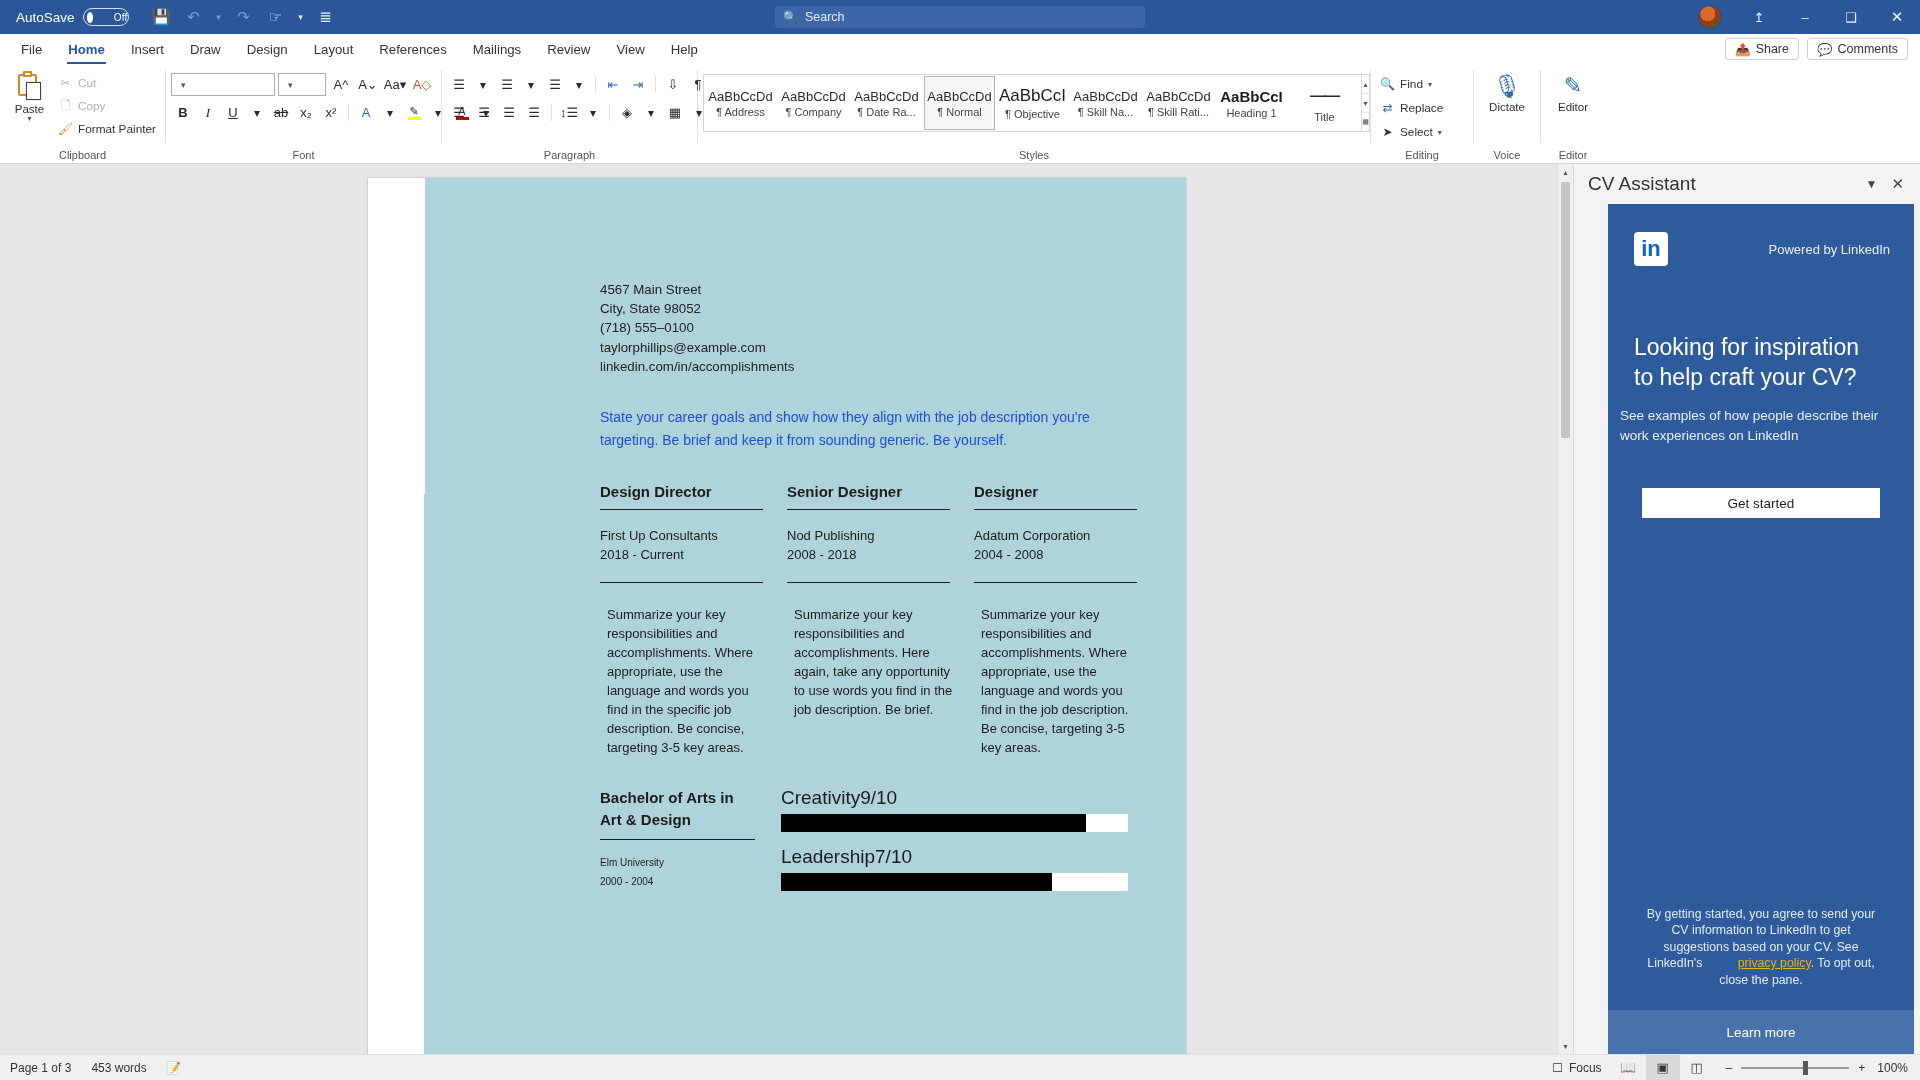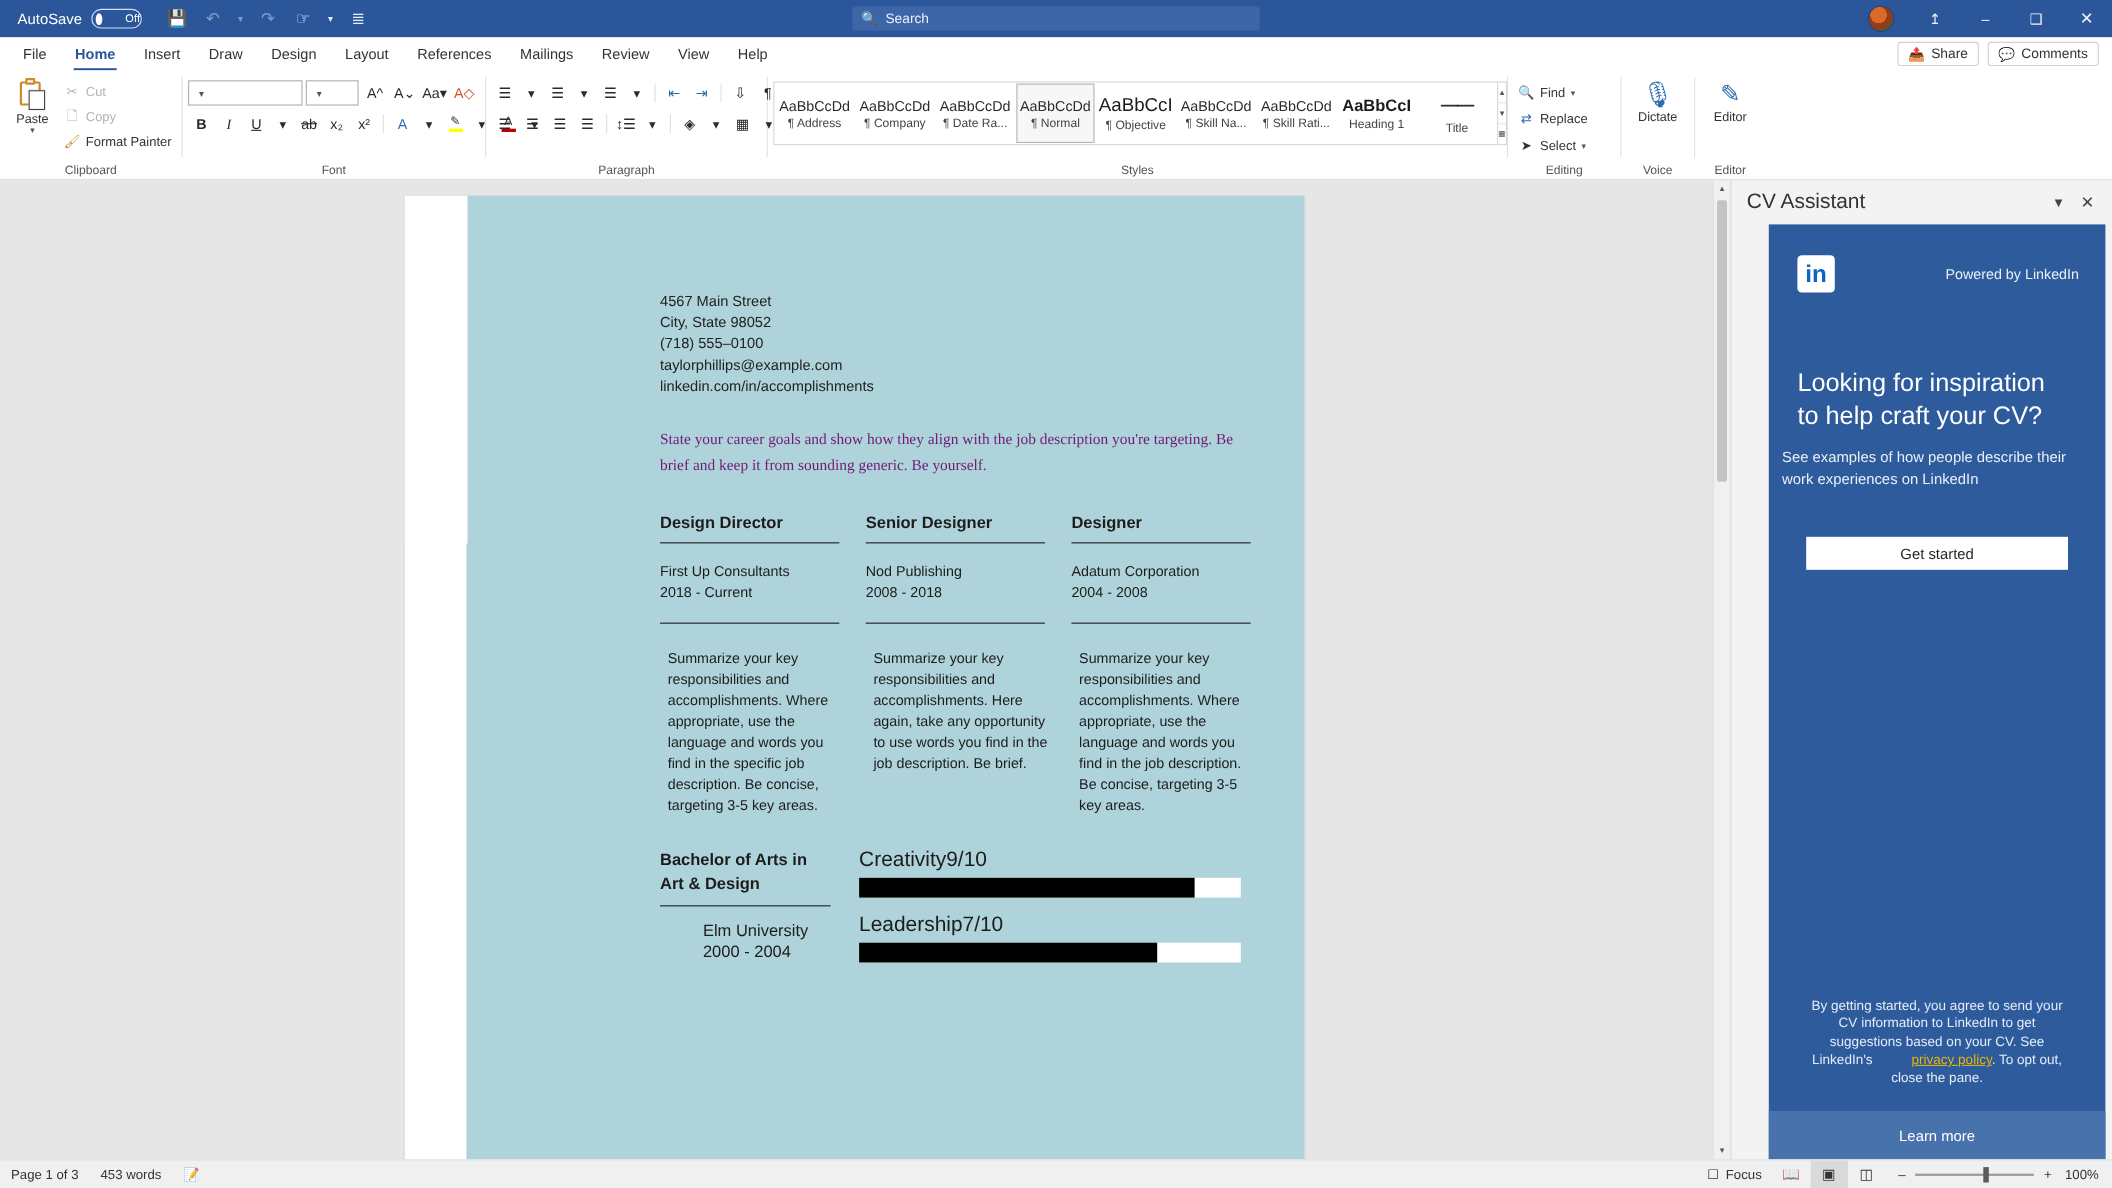--- a/index.html
+++ b/index.html
@@ -145,41 +145,41 @@
     background: #e6e6e6; display: flex;
   }
   .doc-area { flex: 1; position: relative; overflow: hidden; }
   .page {
     position: absolute; left: 368px; top: 14px; width: 818px; height: 1000px;
     background: #fff; box-shadow: 0 0 2px rgba(0,0,0,.25);
   }
   .page-bg { position: absolute; left: 56px; top: 0; right: 0; bottom: 0; background: #aed3da; }
   .white-notch { position: absolute; left: 0; top: 0; width: 57px; height: 316px; background: #fff; }
 
-  .cv { position: absolute; left: 232px; top: 0; right: 58px; font-family: "Liberation Sans", sans-serif; color: #1c1c1c; }
+  .cv { position: absolute; left: 232px; top: 16px; right: 58px; font-family: "Liberation Sans", sans-serif; color: #1c1c1c; }
   .contact { margin-top: 86px; font-size: 13.3px; line-height: 19.2px; color: #222; }
   .cv-name {
     font-size: 58px; font-weight: bold; line-height: 0.97; letter-spacing: -1.2px;
     margin-top: 32px; color: #1f1f1f;
   }
-  .cv-sum { margin-top: 30px; font-size: 14px; line-height: 22.5px; color: #701a75; width: 525px; font-family: Liberation Serif, serif; }
+  .cv-sum { margin-top: 30px; font-size: 14px; line-height: 22.5px; color: #1d4ed8; width: 525px; }
 
   .jobs { display: flex; margin-top: 32px; gap: 24px; }
   .job { width: 163px; }
   .job-title { font-size: 15px; font-weight: bold; padding-bottom: 9px; }
   .job-rule { border-top: 1.6px solid #1c1c1c; }
   .job-meta { font-size: 13px; line-height: 19px; padding: 16px 0 18px 0; }
   .job-rule2 { border-top: 1.6px solid #1c1c1c; }
   .job-desc { font-size: 13px; line-height: 19px; padding-top: 22px; padding-left: 7px; width: 168px;}
 
   .lower { display: flex; margin-top: 30px; gap: 24px; }
   .edu { width: 163px; padding-left: 0; }
   .edu-title { font-size: 15px; font-weight: bold; line-height: 22px; }
   .edu-rule { border-top: 1.5px solid #1c1c1c; margin-top: 8px; }
-  .edu-meta { font-size: 15px; line-height: 19px; padding-top: 13px; margin-left: 39px; }
+  .edu-meta { font-size: 10px; line-height: 19px; padding-top: 13px; }
   .skills { flex: 1; padding-left: 2px; }
   .skill-row { display: flex; justify-content: flex-start; font-size: 19px; margin-bottom: 5px; }
   .bar-outer { height: 18px; background: #fff; width: 347px; margin-bottom: 14px; }
   .bar-inner { height: 18px; background: #000; }
 
   
   .vscroll {
     position: absolute; right: 0; top: 0; bottom: 0; width: 16px; background: #f0f0f0;
     border-left: 1px solid #dcdcdc; display: flex; flex-direction: column;
   }

